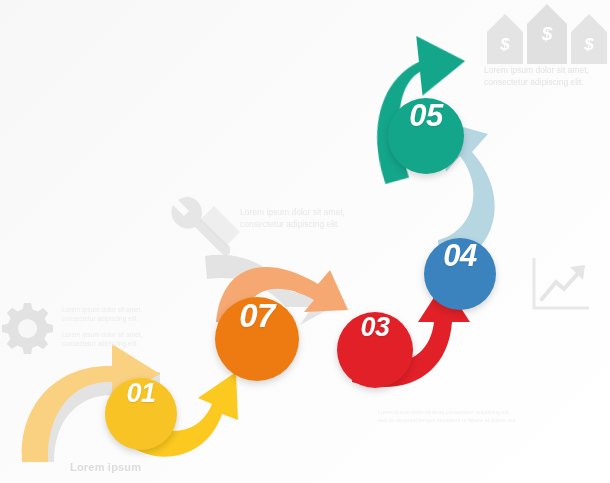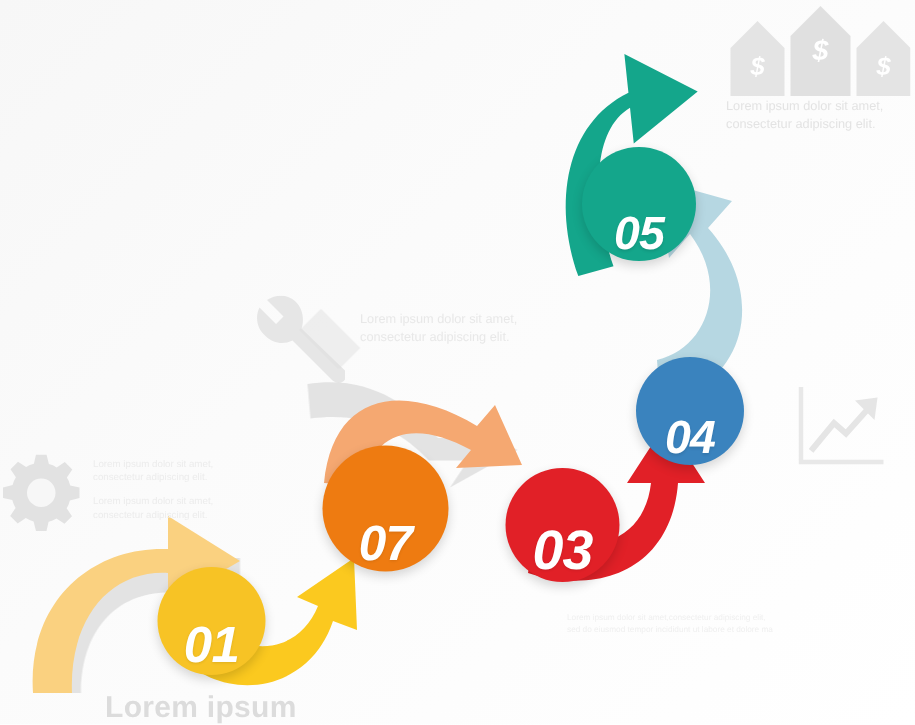--- a/index.html
+++ b/index.html
@@ -21,21 +21,21 @@
     width: 610px;
     height: 483px;
   }
   .svg-layer { pointer-events: none; }
 
   
   .step-circle {
     position: absolute;
     border-radius: 50%;
     display: flex;
-    align-items: flex-end;
+    align-items: flex-start;
     justify-content: center;
     box-shadow: 0 3px 7px rgba(0,0,0,0.16);
     cursor: pointer;
   }
   .step-circle .num {
     color: #ffffff;
     font-weight: bold;
     font-style: italic;
     letter-spacing: -0.5px;
     text-shadow: 0 1px 2px rgba(0,0,0,0.10);
@@ -48,21 +48,21 @@
     color: #e7e7e7;
     line-height: 1.45;
   }
   .ghost-text.tiny { font-size: 6.5px; color: #ececec; }
   .ghost-text.small { font-size: 8.5px; color: #e8e8e8; }
   .ghost-text.bill { font-size: 8.5px; color: #e3e3e3; }
   .ghost-text.micro { font-size: 5.5px; color: #efefef; }
 
   .big-label {
     position: absolute;
-    font-size: 20px;
+    font-size: 11px;
     font-weight: bold;
     color: #dcdcdc;
     letter-spacing: 0.2px;
     user-select: none;
   }
 
   .deco-icon { position: absolute; }
 </style>
 </head>
 <body>
@@ -210,29 +210,29 @@
   </div>
 
   <div class="ghost-text micro" style="left:378px; top:409px; width:175px;">
     <div>Lorem ipsum dolor sit amet,consectetur adipiscing elit,</div>
     <div>sed do eiusmod tempor incididunt ut labore et dolore ma</div>
   </div>
 
   <div class="big-label" style="left:70px; top:461px;">Lorem ipsum</div>
 
   <div class="step-circle" style="left:105px; top:378px; width:72px; height:72px; background:#F7C325;">
-    <span class="num" style="font-size:34px;">01</span>
+    <span class="num" style="font-size:27px;">01</span>
   </div>
 
   <div class="step-circle" style="left:215px; top:297px; width:84px; height:84px; background:#EE7B11;">
     <span class="num" style="font-size:33px;">07</span>
   </div>
 
   <div class="step-circle" style="left:337px; top:312px; width:76px; height:76px; background:#E12027;">
-    <span class="num" style="font-size:37px;">03</span>
+    <span class="num" style="font-size:27px;">03</span>
   </div>
 
   <div class="step-circle" style="left:424px; top:238px; width:72px; height:72px; background:#3A83BE;">
     <span class="num" style="font-size:31px;">04</span>
   </div>
 
   <div class="step-circle" style="left:388px; top:98px; width:76px; height:76px; background:#14A68B;">
     <span class="num" style="font-size:31px;">05</span>
   </div>
 

